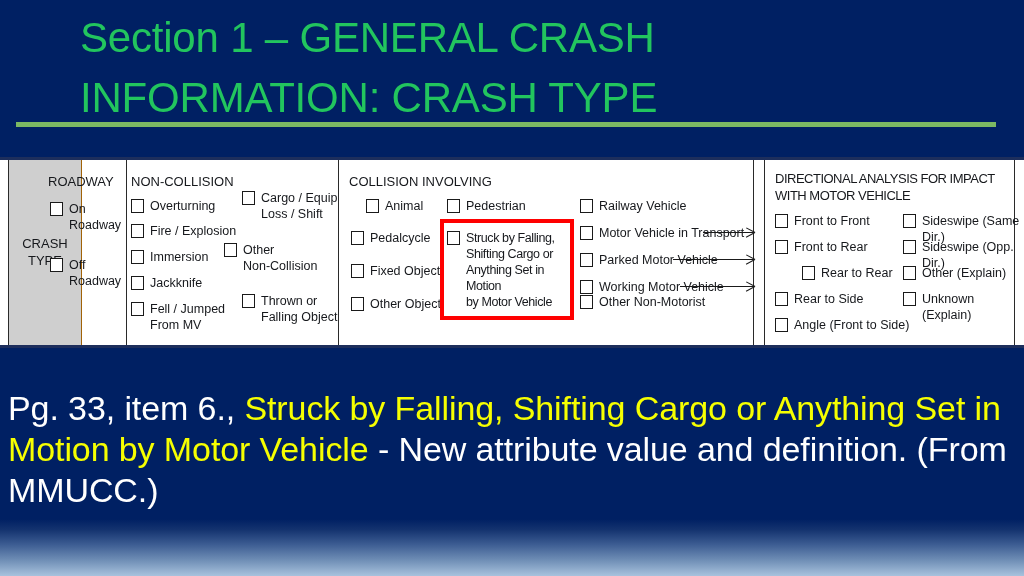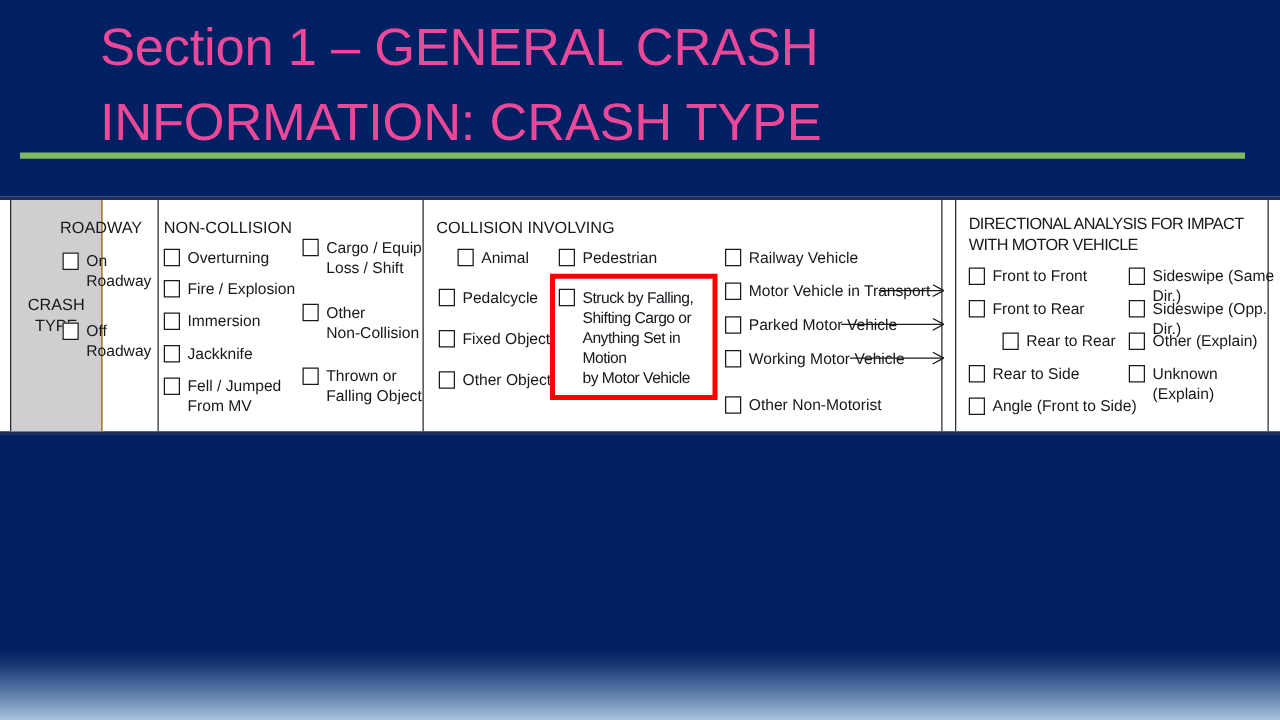--- a/index.html
+++ b/index.html
@@ -15,21 +15,21 @@
     background:#002063;
   }
   #bottom-gradient{
     position:absolute;left:0;right:0;bottom:0;height:66px;
     background:linear-gradient(to bottom,#002063 0%,#002063 14%,#14336f 30%,#3c5c92 52%,#6d8cb4 75%,#a8c2dd 100%);
   }
 
   
   #title-block{
     position:absolute;left:80px;top:8px;right:20px;
-    color:#ec4899;
+    color:#22c55e;
     font-size:42px;line-height:1.42;
     letter-spacing:-0.2px;
     font-weight:400;
   }
   #title-rule{
     position:absolute;left:16px;top:122px;width:980px;height:5px;
     background:#7cb963;
   }
 
   
@@ -147,21 +147,21 @@
       <span class="chk"></span>
       <span class="chk-label">Fell / Jumped
 From MV</span>
     </div>
 
     <div class="chk-row" style="left:242px;top:30px;">
       <span class="chk"></span>
       <span class="chk-label">Cargo / Equip
 Loss / Shift</span>
     </div>
-    <div class="chk-row" style="left:242px;top:82px;">
+    <div class="chk-row" style="left:224px;top:82px;">
       <span class="chk"></span>
       <span class="chk-label">Other
 Non-Collision</span>
     </div>
     <div class="chk-row" style="left:242px;top:133px;">
       <span class="chk"></span>
       <span class="chk-label">Thrown or
 Falling Object</span>
     </div>
 
@@ -205,21 +205,21 @@
       <span class="chk-label">Motor Vehicle in Transport</span>
     </div>
     <div class="chk-row" style="left:580px;top:92px;">
       <span class="chk"></span>
       <span class="chk-label">Parked Motor Vehicle</span>
     </div>
     <div class="chk-row" style="left:580px;top:119px;">
       <span class="chk"></span>
       <span class="chk-label">Working Motor Vehicle</span>
     </div>
-    <div class="chk-row" style="left:580px;top:156px;text-align:center;">
+    <div class="chk-row" style="left:580px;top:134px;text-align:center;">
       <span class="chk"></span>
       <span class="chk-label">Other Non-Motorist</span>
     </div>
 
     <div class="arrow" style="left:703px;top:67px;width:50px;">
       <span class="shaft"></span>
         <span class="head"></span>
     </div>
     <div class="arrow" style="left:673px;top:94px;width:80px;">
       <span class="shaft"></span>
@@ -267,15 +267,18 @@
       <span class="chk-label">Other (Explain)</span>
     </div>
     <div class="chk-row" style="left:903px;top:131px;">
       <span class="chk"></span>
       <span class="chk-label">Unknown (Explain)</span>
     </div>
 
   </div>
   <div id="struck-box"></div>
 
+  <div id="caption">
+    <span>Pg. 33, item 6., </span><span class="hl">Struck by Falling, Shifting Cargo or Anything Set in Motion by Motor Vehicle</span><span> - New attribute value and definition. (From MMUCC.)</span>
+  </div>
 
   <div id="bottom-gradient"></div>
 </div>
 
 </body></html>

